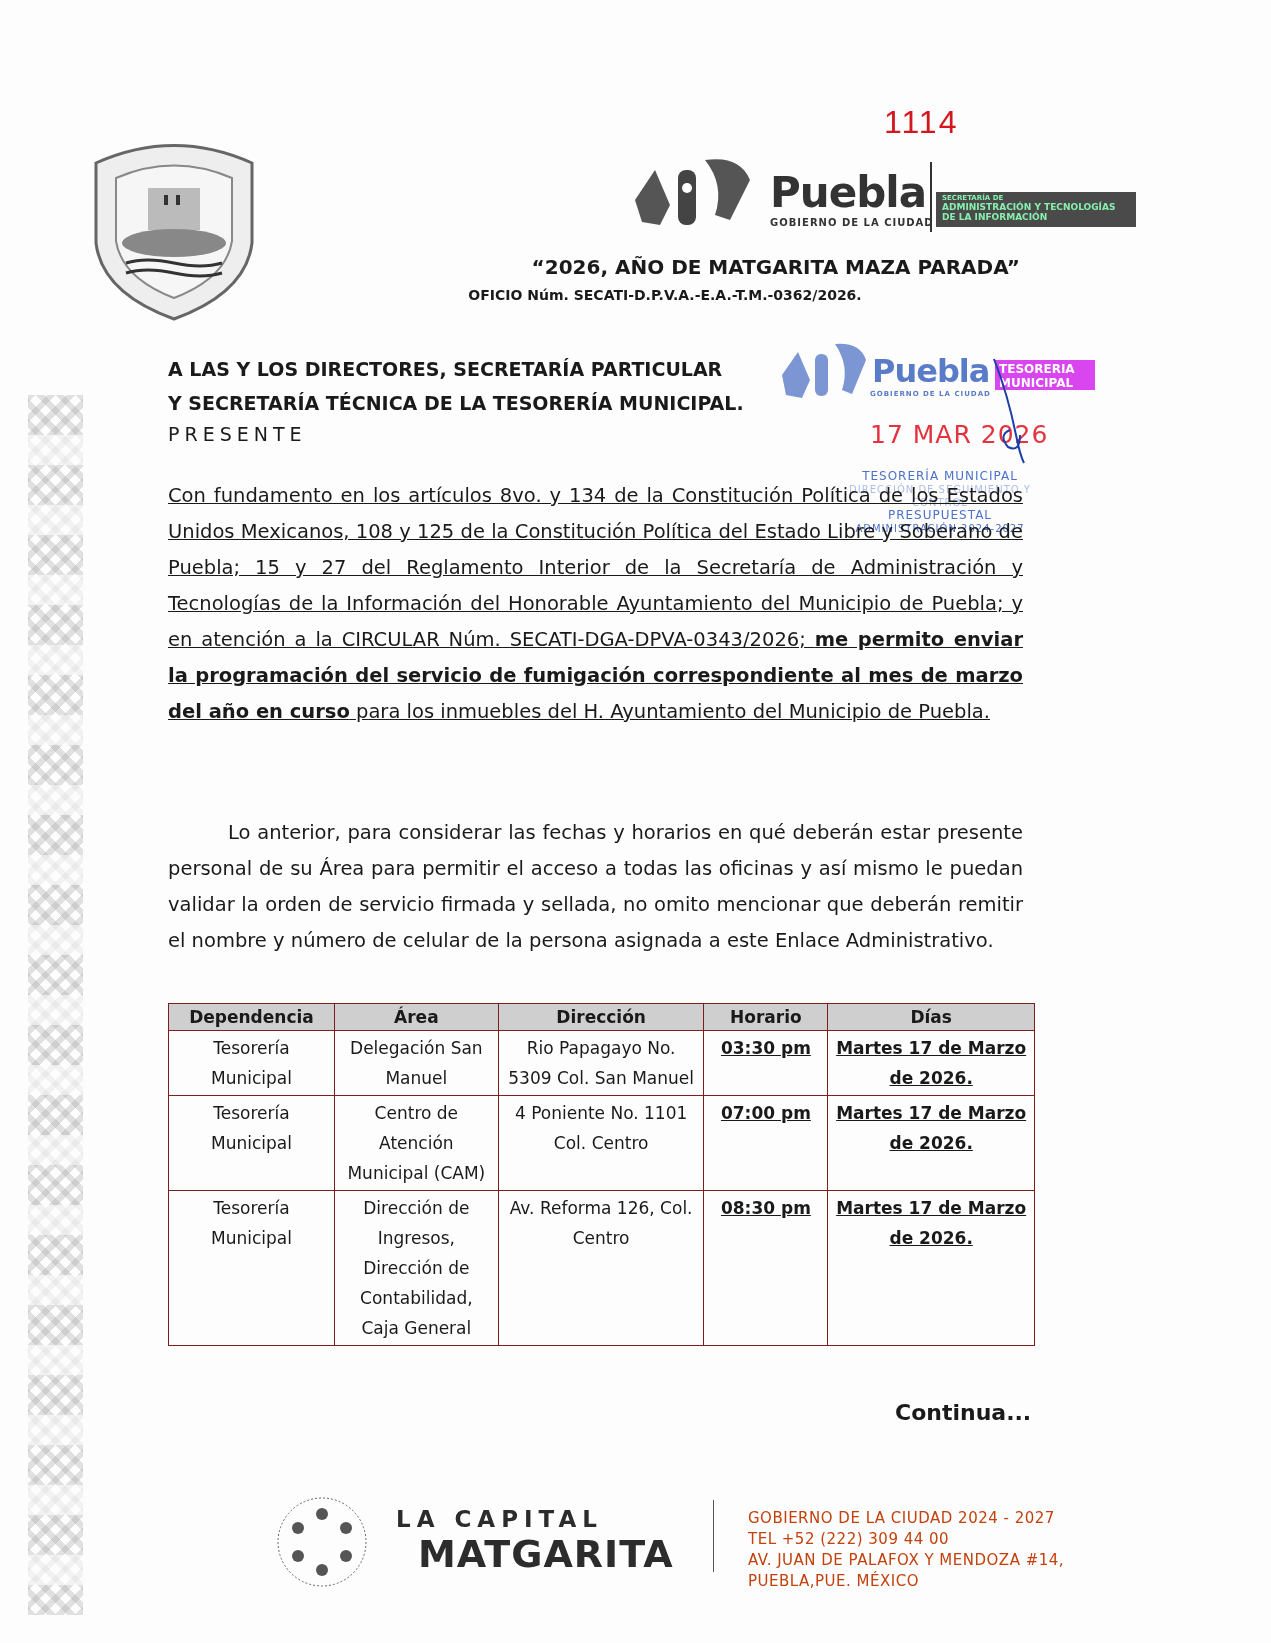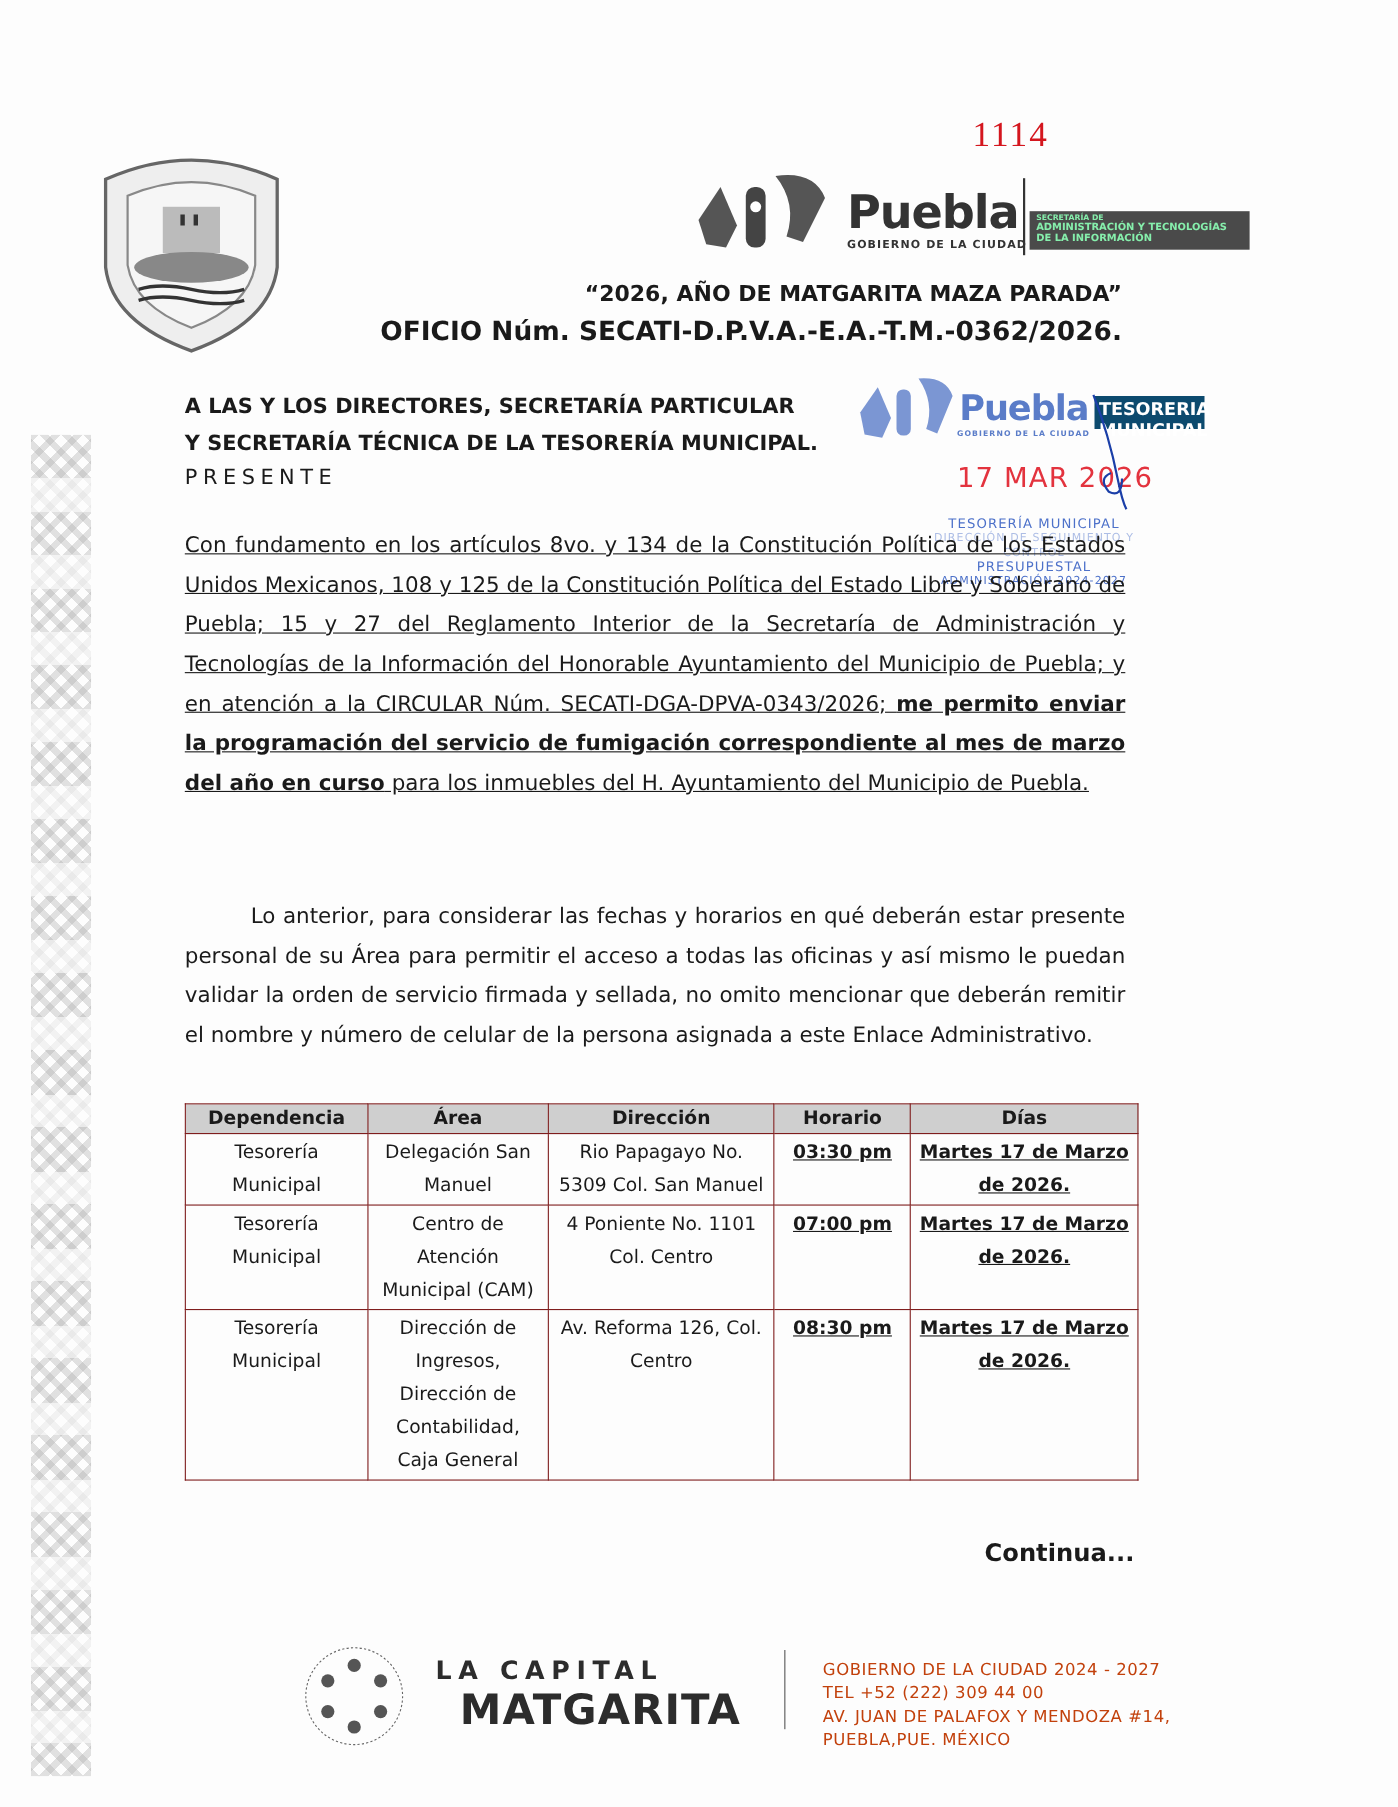--- a/index.html
+++ b/index.html
@@ -9,37 +9,37 @@
   }
   .abs { position:absolute; }
   
   .ornament { left:28px; top:395px; width:55px; height:1220px;
     background-image:
       repeating-linear-gradient(45deg, rgba(150,150,150,0.35) 0 6px, transparent 6px 14px),
       repeating-linear-gradient(-45deg, rgba(150,150,150,0.35) 0 6px, transparent 6px 14px);
     opacity:.8;
     -webkit-mask-image: repeating-linear-gradient(180deg, #000 0 40px, rgba(0,0,0,.4) 40px 70px);
   }
-  .folio { left:884px; top:104px; font-family:Liberation Serif, serif; color:#d4161e; font-size:32px; letter-spacing:2px; }
+  .folio { left:884px; top:104px; font-family:Liberation Sans, sans-serif; color:#d4161e; font-size:32px; letter-spacing:2px; }
   .shield { left:86px; top:133px; width:176px; height:190px; }
   .puebla-word { left:770px; top:168px; font-family:"DejaVu Sans", sans-serif; font-weight:bold; font-size:42px; color:#333; letter-spacing:-1px; }
   .gobierno { left:770px; top:217px; font-size:10px; font-weight:bold; letter-spacing:1px; color:#333; }
   .logo-divider { left:930px; top:162px; width:2px; height:70px; background:#333; }
   .secati-box { left:936px; top:192px; width:200px; height:35px; background:#4a4a4a; color:#86efac; padding:2px 6px; box-sizing:border-box; }
   .secati-box .l1 { font-size:7px; font-weight:bold; }
   .secati-box .l2, .secati-box .l3 { font-size:9px; font-weight:bold; line-height:10px; }
   .motto { left:495px; top:255px; width:525px; text-align:right; font-weight:bold; font-size:20px; }
-  .oficio { left:310px; top:287px; width:710px; text-align:right; font-weight:bold; font-size:24px; }
+  .oficio { left:310px; top:287px; width:710px; text-align:center; font-weight:bold; font-size:14px; }
   .addressee { left:168px; top:352px; font-weight:bold; font-size:19px; line-height:34px; }
   .presente { left:168px; top:423px; font-size:19px; letter-spacing:5px; }
   
   .stamp-logo { left:780px; top:340px; color:#3d5fb5; }
   .stamp-word { left:872px; top:352px; font-weight:bold; font-size:32px; color:#5a7cc8; letter-spacing:-1px; }
   .stamp-gob { left:870px; top:390px; font-size:7px; font-weight:bold; color:#5a7cc8; letter-spacing:1px; }
-  .stamp-teso { left:995px; top:360px; width:100px; height:30px; background:#0c4a6e; color:#fff; font-size:16px; font-weight:bold; padding:2px 4px; box-sizing:border-box; }
+  .stamp-teso { left:995px; top:360px; width:100px; height:30px; background:#d946ef; color:#fff; font-size:12px; font-weight:bold; padding:2px 4px; box-sizing:border-box; }
   .stamp-date { left:870px; top:420px; color:#e3333e; font-size:25px; letter-spacing:1px; }
   .stamp-dept { left:840px; top:470px; width:200px; text-align:center; color:#3a62c4; font-size:12px; line-height:13px; letter-spacing:1px; opacity:.9; }
   .signature { left:990px; top:355px; width:40px; height:110px; }
   
   .para { left:168px; width:855px; font-size:19.5px; line-height:36px; text-align:justify; }
   .p1 { top:478px;text-decoration:underline; }
   .p2 { top:815px; text-indent:60px; }
   
   .tbl { left:168px; top:1003px; width:867px; border-collapse:collapse; font-size:17px; }
   .tbl th, .tbl td { border:1px solid #7f1d1d; text-align:center; vertical-align:top; padding:2px 4px; line-height:30px; }

